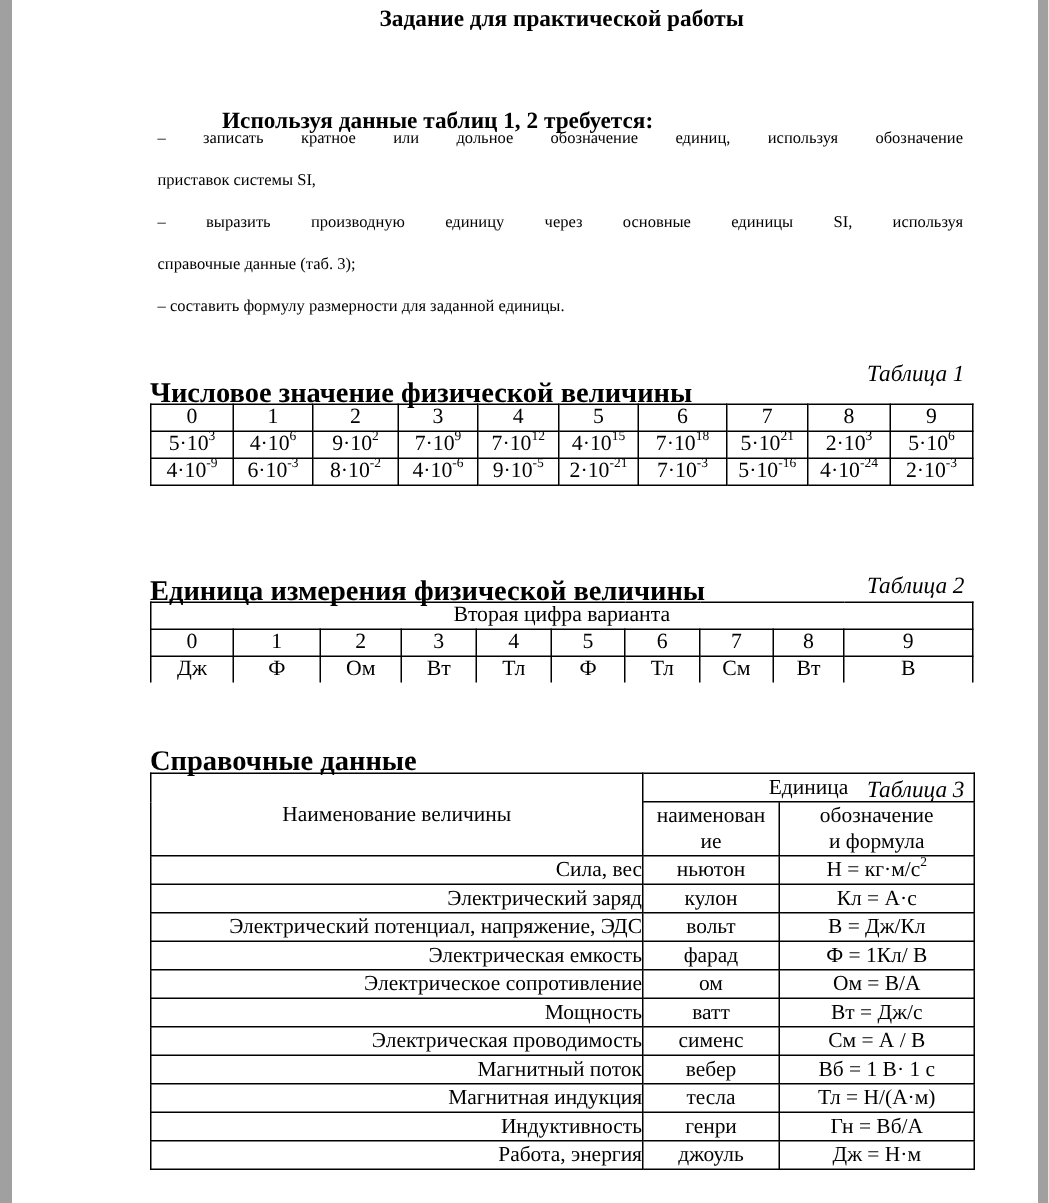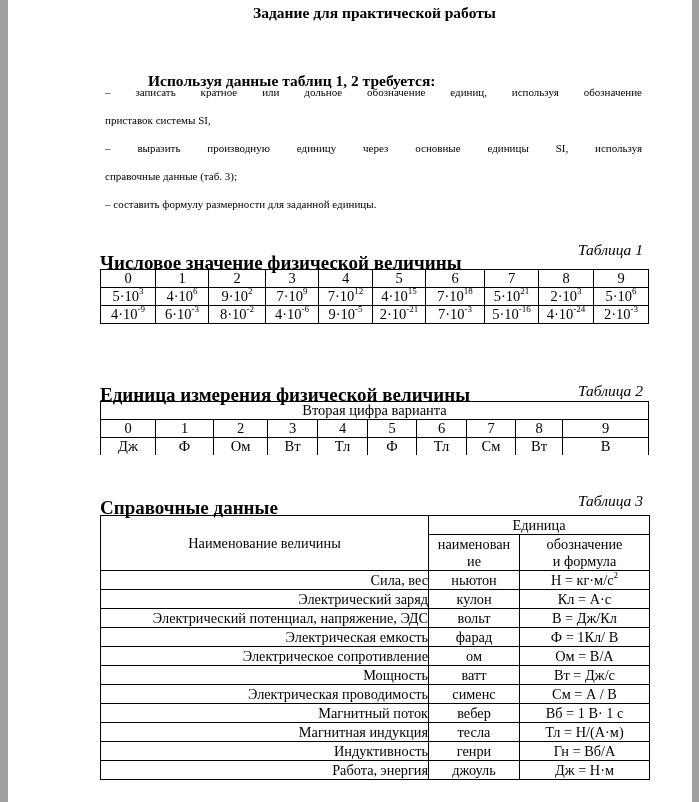--- a/index.html
+++ b/index.html
@@ -145,21 +145,21 @@
         <td>Тл</td>
         <td>Ф</td>
         <td>Тл</td>
         <td>См</td>
         <td>Вт</td>
         <td>В</td>
       </tr>
 </tbody>
   </table>
 
-<div class="abs tcap" style="top:476px">Таблица 3</div>
+<div class="abs tcap" style="top:502px">Таблица 3</div>
 <div class="abs ttitle" style="top:497px">Справочные данные</div>
 <table id="t3">
   <colgroup>
       <col style="width:328px">
       <col style="width:91px">
       <col style="width:130px">
     </colgroup>
   <tbody>
       <tr>
     <td rowspan="2">Наименование величины</td>

